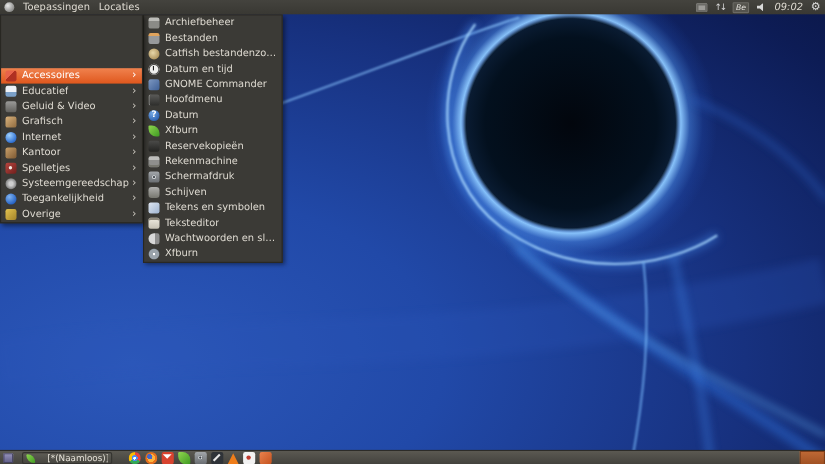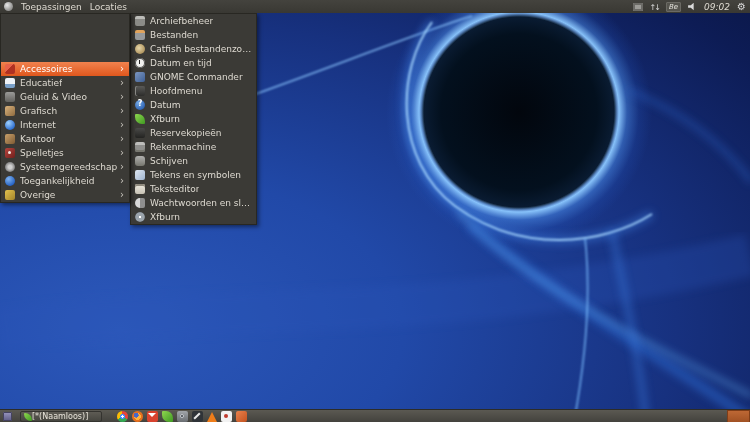--- a/index.html
+++ b/index.html
@@ -104,21 +104,21 @@
   .ic-software{background:linear-gradient(135deg,#e9824d,#c4521f);}
   .ic-show-desktop{width:9px;height:9px;border-radius:1px;background:linear-gradient(180deg,#9a97c0,#5c5a84);box-shadow:inset 0 0 0 1px #454360;}
 
   
   .bottom-panel{position:absolute;left:0;top:409px;width:750px;height:13px;
     background:linear-gradient(180deg,#5b5952,#43423d);border-top:1px solid #2d2c28;
     box-sizing:border-box;z-index:30;color:#e8e4da;font-size:8px;}
   .show-desk{position:absolute;left:3px;top:2px;}
   .task-button{position:absolute;left:20px;top:1px;width:82px;height:11px;
     background:linear-gradient(180deg,#5e5c55,#46453f);border:1px solid #34332f;border-radius:2px;
-    box-sizing:border-box;display:flex;align-items:center;gap:0;padding:0 3px;}
+    box-sizing:border-box;display:flex;align-items:center;gap:11px;padding:0 3px;}
   .task-button .ico{width:8px;height:8px;}
   .task-label{white-space:nowrap;overflow:hidden;font-size:8px;line-height:9px;}
   .launchers{position:absolute;left:117px;top:1px;display:flex;gap:4px;align-items:flex-end;height:11px;}
   .launchers .ico{width:11px;height:11px;}
   .launchers .ic-vlc{width:0;height:0;}
   .workspace-switcher{position:absolute;right:0;top:0;width:23px;height:13px;
     background:linear-gradient(180deg,#c06a36,#9e4f22);box-shadow:inset 0 0 0 1px #7e3d18;}
 </style>
 </head>
 <body>
@@ -250,20 +250,24 @@
       </div>
       <div class="menu-item">
         <span class="ico ic-backups"></span>
         <span class="mi-label">Reservekopieën</span>
       </div>
       <div class="menu-item">
         <span class="ico ic-calculator"></span>
         <span class="mi-label">Rekenmachine</span>
       </div>
       <div class="menu-item">
+        <span class="ico ic-screenshot"></span>
+        <span class="mi-label">Schermafdruk</span>
+      </div>
+      <div class="menu-item">
         <span class="ico ic-disks"></span>
         <span class="mi-label">Schijven</span>
       </div>
       <div class="menu-item">
         <span class="ico ic-characters"></span>
         <span class="mi-label">Tekens en symbolen</span>
       </div>
       <div class="menu-item">
         <span class="ico ic-text-editor"></span>
         <span class="mi-label">Teksteditor</span>

